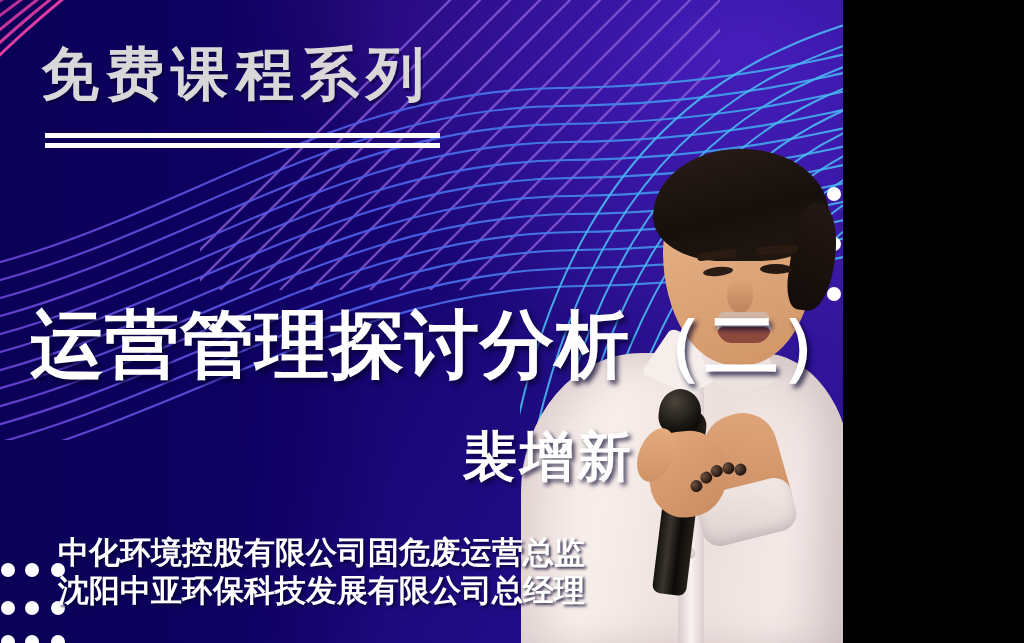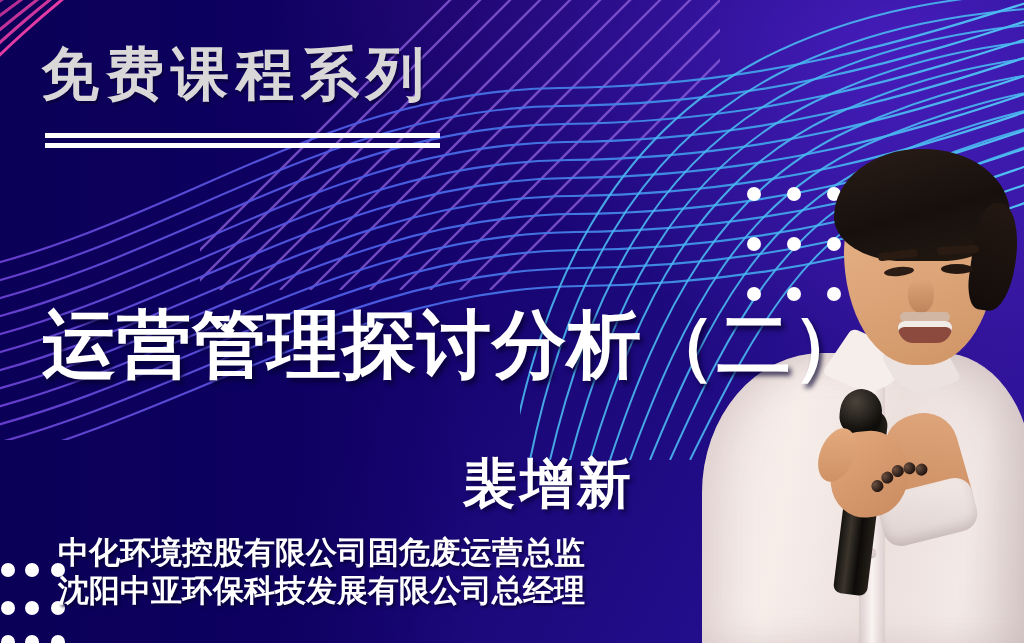--- a/index.html
+++ b/index.html
@@ -1,19 +1,19 @@
 <!DOCTYPE html>
 <html><head>
 <meta charset="utf-8">
 <style>
   * { margin:0; padding:0; box-sizing:border-box; }
   html,body { background:#000; }
   #poster {
     position:relative;
-    width:1024px; height:643px;
+    width:843px; height:643px;
     overflow:hidden;
     background:#6d28d9;
     font-family:"Liberation Serif","DejaVu Serif",serif;
   }
 
   
   .bg-base{
     position:absolute; inset:0;
     background:
       radial-gradient(ellipse 620px 420px at 88% 8%,  rgba(72,30,190,.95) 0%, rgba(72,30,190,0) 70%),
@@ -175,28 +175,27 @@
   .rule.r1{ top:133px; }
   .rule.r2{ top:143px; }
 
   .title{
     position:absolute; left:30px;
     color:#ffffff; font-weight:bold; line-height:1;
     white-space:nowrap;
     text-shadow:3px 4px 5px rgba(6,0,44,.75);
   }
   .title.l1{ top:205px; font-size:78px; letter-spacing:2px; }
-  .title.l2{ top:308px; font-size:74px; letter-spacing:1px;margin-left:12px; }
+  .title.l2{ top:308px; font-size:74px; letter-spacing:1px; }
 
   .speaker-name{
     position:absolute; left:463px; top:430px;
     font-size:54px; line-height:1; font-weight:bold; color:#ffffff;
     letter-spacing:3px; white-space:nowrap;
     text-shadow:3px 3px 4px rgba(6,0,44,.7);
-    margin-top:27px;
   }
 
   .cred{
     position:absolute; left:58px;
     font-size:31px; line-height:1; font-weight:bold; color:#ffffff;
     letter-spacing:0px; white-space:nowrap;
     text-shadow:2px 2px 3px rgba(6,0,44,.8);
   }
   .cred.c1{ top:537px; }
   .cred.c2{ top:575px; }

